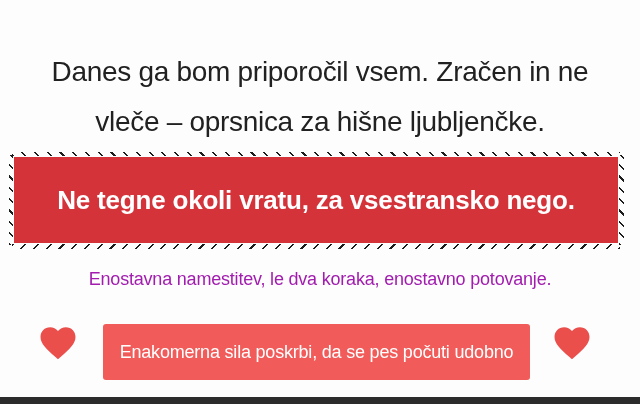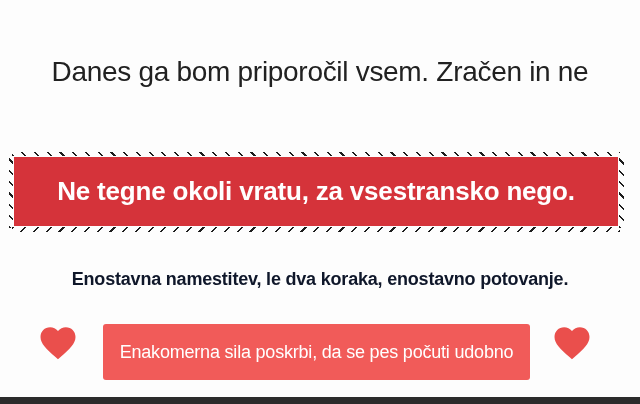--- a/index.html
+++ b/index.html
@@ -21,21 +21,21 @@
     font-size: 28px;
     line-height: 50px;
     letter-spacing: -0.3px;
     font-weight: 400;
   }
 
   
   .banner {
     position: absolute;
     left: 14px; top: 157px;
-    width: 604px; height: 69px;
+    width: 604px; height: 86px;
     background: #d5333a;
     display: flex;
     align-items: center;
     justify-content: center;
   }
   .banner .banner-text {
     color: #ffffff;
     font-size: 26px;
     font-weight: 700;
     letter-spacing: -0.2px;
@@ -57,25 +57,24 @@
   .stitch-right {
     top: -2px; bottom: -2px; right: -6px; width: 5px;
     background: repeating-linear-gradient(45deg, #1c1c1c 0 1.6px, transparent 1.6px 8px);
   }
 
   
   .subtext {
     position: absolute;
     left: 0; right: 0; top: 266px;
     text-align: center;
-    color: #0f172a;
+    color: #a21caf;
     font-size: 18px;
     line-height: 26px;
     letter-spacing: -0.2px;
-    font-weight: bold;
   }
 
   
   .cta-button {
     position: absolute;
     left: 103px; top: 324px;
     width: 427px; height: 56px;
     background: #f15b59;
     border: none;
     border-radius: 3px;
@@ -102,20 +101,21 @@
     background: #2b2b2b;
   }
 </style>
 </head>
 <body>
 
 <div class="stage">
 
   <div class="headline">
     <div>Danes ga bom priporočil vsem. Zračen in ne</div>
+    <div>vleče – oprsnica za hišne ljubljenčke.</div>
   </div>
 
   <div class="banner">
     <div class="stitch stitch-top"></div>
     <div class="stitch stitch-bottom"></div>
     <div class="stitch stitch-left"></div>
     <div class="stitch stitch-right"></div>
     <span class="banner-text">Ne tegne okoli vratu, za vsestransko nego.</span>
   </div>
 

